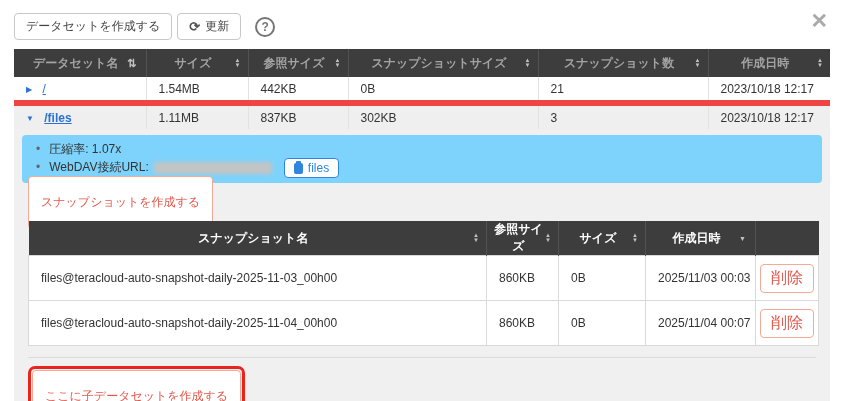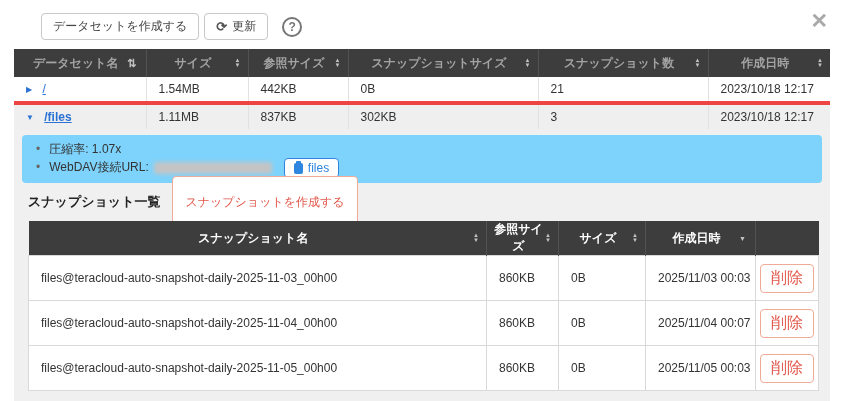--- a/index.html
+++ b/index.html
@@ -3,21 +3,21 @@
 <meta charset="utf-8">
 <style>
   * { box-sizing: border-box; margin: 0; padding: 0; }
   html,body { width: 844px; height: 401px; }
   body {
     font-family: "Liberation Sans", sans-serif;
     font-size: 12px; color: #333; background: #fff;
     position: relative; overflow: hidden;
   }
   
-  .toolbar { display: flex; align-items: center; padding: 13px 14px 9px; gap: 5px; margin-left: 27px; }
+  .toolbar { display: flex; align-items: center; padding: 13px 14px 9px; gap: 5px; }
   .btn {
     background: #fff; border: 1px solid #c8c8c8; border-radius: 4px;
     padding: 5px 11px; font-size: 12px; color: #444; font-family: inherit;
     display: inline-flex; align-items: center; gap: 5px; cursor: pointer; line-height: 15px;
   }
   .refresh-glyph { font-weight: bold; font-size: 13px; color: #555; }
   .help-circle {
     width: 20px; height: 20px; border: 2px solid #767676; border-radius: 50%;
     display: inline-flex; align-items: center; justify-content: center;
     font-weight: bold; color: #767676; font-size: 12px; margin-left: 9px; cursor: pointer;
@@ -29,21 +29,21 @@
   
   table { border-collapse: collapse; table-layout: fixed; }
   .main-table { margin-left: 14px; width: 816px; }
   .main-table th {
     background: #3d3d3d; color: #a3a3a3; font-weight: bold; height: 28px;
     font-size: 12px; text-align: center; position: relative;
     border-right: 1px solid #525252; padding: 0 14px 0 6px;
   }
   .main-table th:last-child { border-right: none; }
   .main-table td {
-    height: 26px; border-right: 1px solid #e2e2e2; border-top: 4px solid #ef4444;
+    height: 26px; border-right: 1px solid #e2e2e2; border-top: 6px solid #ef4444;
     padding: 0 12px; background: #fff; overflow: hidden; white-space: nowrap;
   }
   .main-table td:last-child { border-right: none; }
   .main-table tr.first td { border-top: none; }
   .main-table tr.alt td { background: #efefef; }
   .caret { color: #2a72d4; font-size: 8px; margin-right: 7px; vertical-align: 1px; }
   a.ds-link { color: #2a72d4; text-decoration: underline; }
   a.ds-link.bold { font-weight: bold; }
   
   .sort-both {
@@ -205,21 +205,20 @@
     <ul>
       <li>圧縮率: 1.07x</li>
       <li><span>WebDAV接続URL:</span><span class="blur-url"></span><button class="copy-btn">
             <span class="clip-icon"></span>
             <span>files</span>
           </button></li>
     </ul>
   </div>
 
   <div class="snap-head">
-    <span class="snap-title">スナップショット一覧</span>
     <button class="btn-orange">
       <span>スナップショットを作成する</span>
     </button>
   </div>
 
   <table class="snap-table">
     <colgroup>
       <col style="width:458px">
         <col style="width:72px">
         <col style="width:87px">
@@ -255,27 +254,20 @@
         <td>2025/11/03 00:03</td>
         <td class="action"><button class="del-btn">削除</button></td>
       </tr>
       <tr>
         <td>files@teracloud-auto-snapshot-daily-2025-11-04_00h00</td>
         <td>860KB</td>
         <td>0B</td>
         <td>2025/11/04 00:07</td>
         <td class="action"><button class="del-btn">削除</button></td>
       </tr>
-      <tr>
-        <td>files@teracloud-auto-snapshot-daily-2025-11-05_00h00</td>
-        <td>860KB</td>
-        <td>0B</td>
-        <td>2025/11/05 00:03</td>
-        <td class="action"><button class="del-btn">削除</button></td>
-      </tr>
     </tbody>
   </table>
 
   <div class="divider"></div>
 
   <span class="annotation">
     <button class="btn-orange">
       <span>ここに子データセットを作成する</span>
     </button>
   </span>

